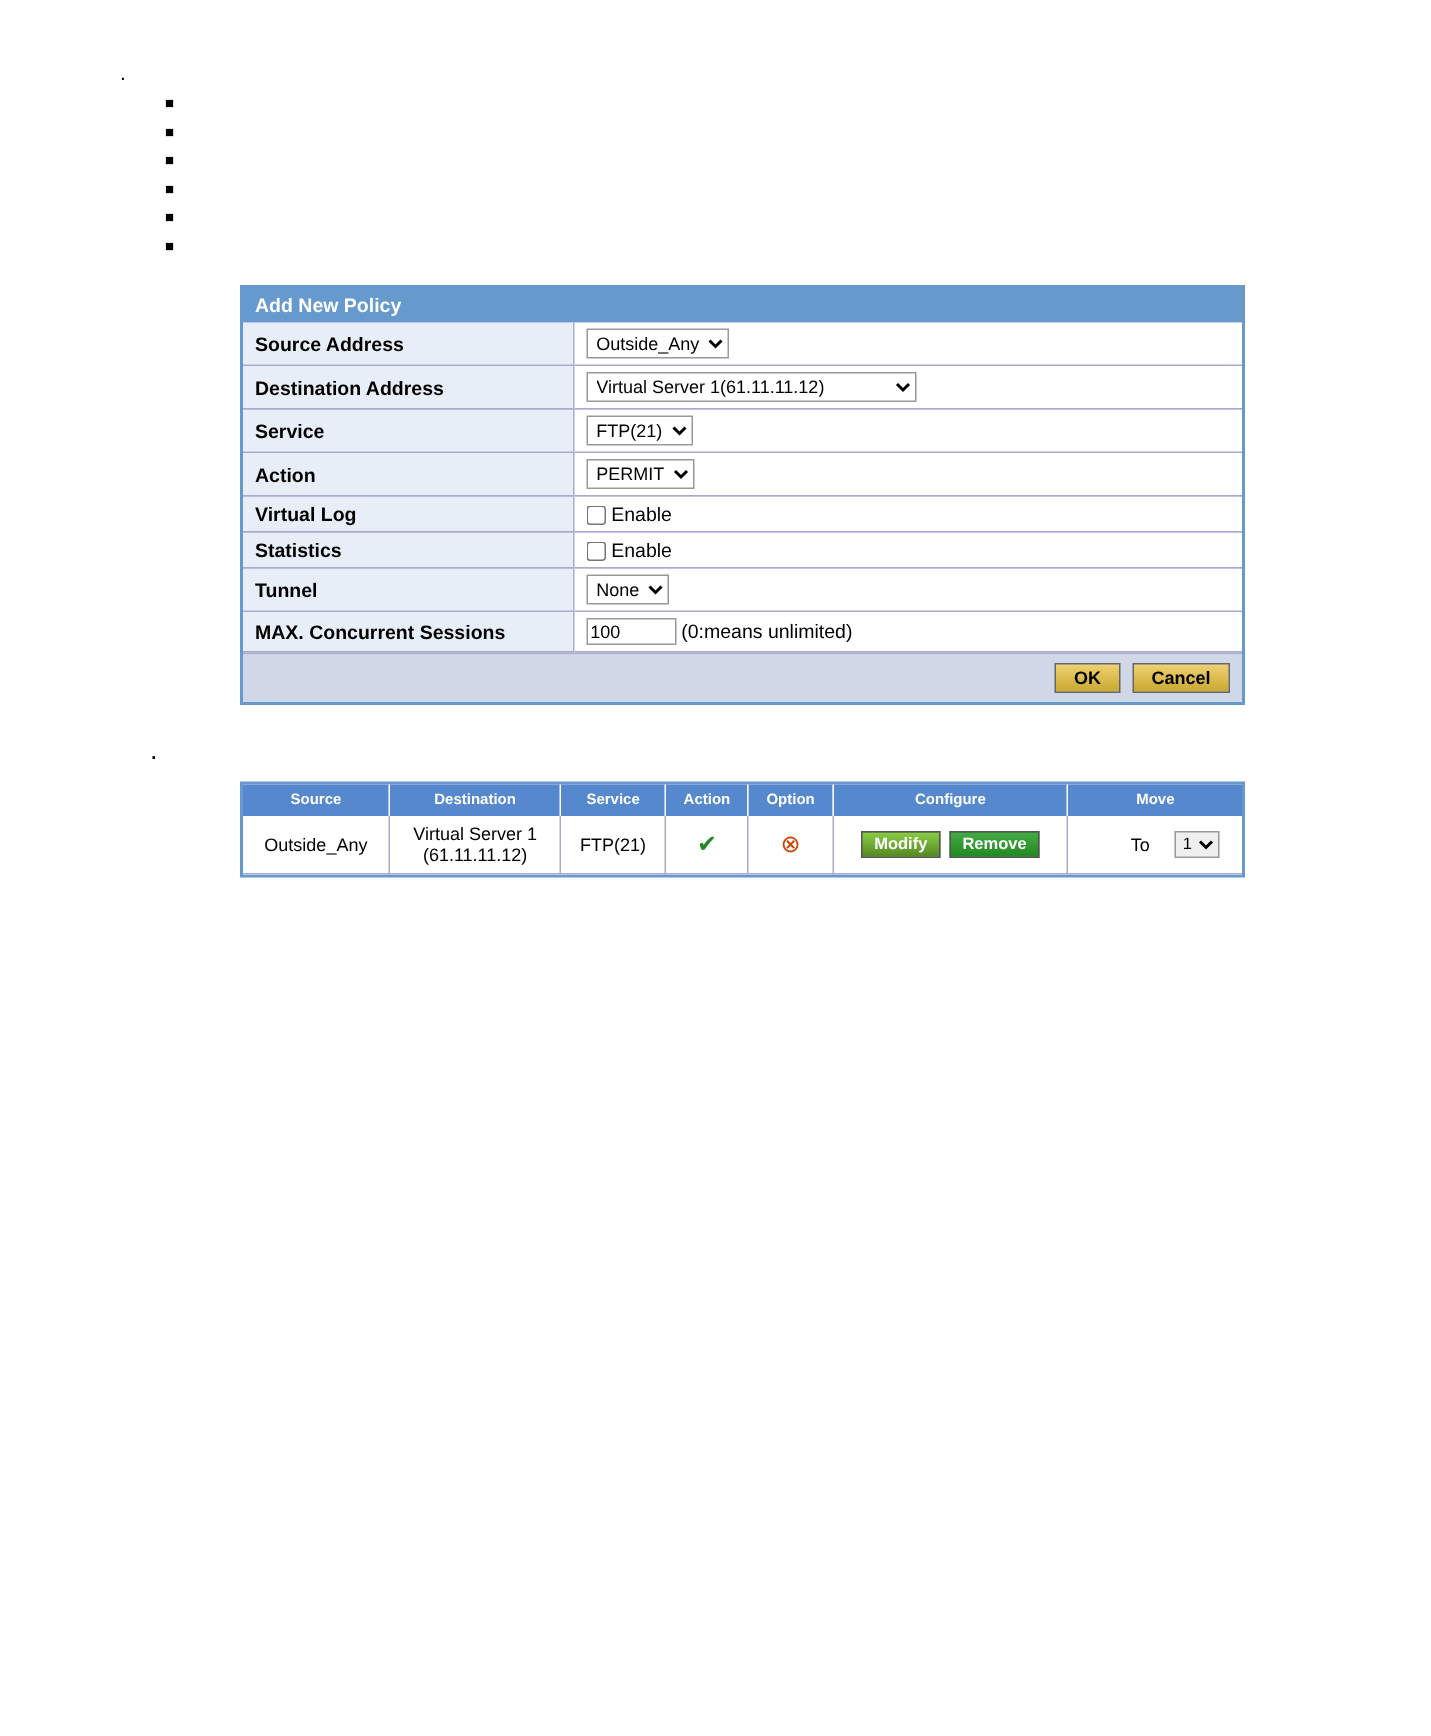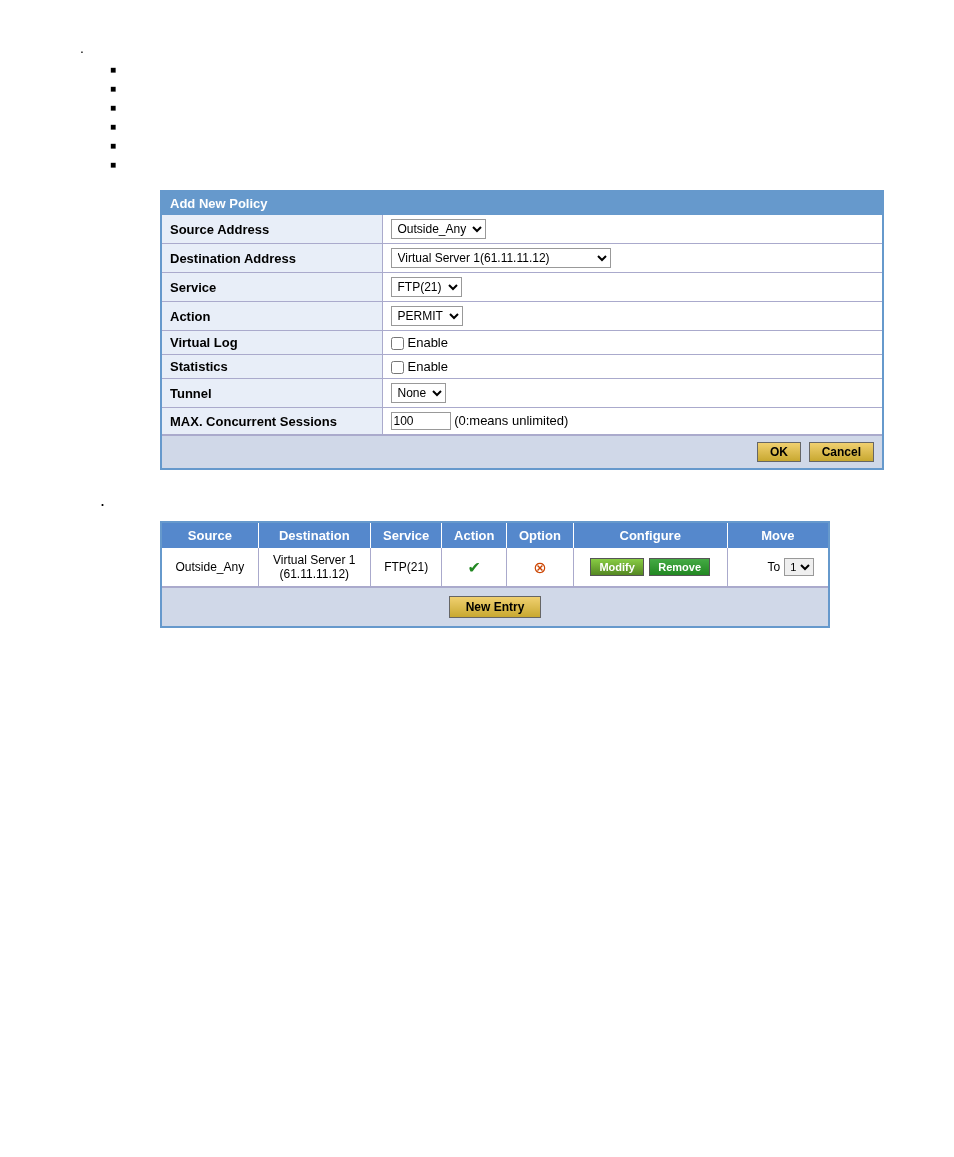--- a/index.html
+++ b/index.html
@@ -32,21 +32,21 @@
     }
     .bullet-items li::before {
       content: '■';
       font-size: 10px;
       margin-right: 8px;
       color: #000;
     }
 
     
     .policy-form-container {
-      width: 724px;
+      width: 670px;
       margin: 10px auto 10px 140px;
       border: 2px solid #6699cc;
     }
     .policy-form-header {
       background: #6699cc;
       color: #fff;
       font-weight: bold;
       padding: 4px 8px;
       font-size: 13px;
     }
@@ -126,21 +126,21 @@
     .policy-table {
       width: 100%;
       border-collapse: collapse;
     }
     .policy-table thead tr {
       background: #5588cc;
       color: #fff;
     }
     .policy-table thead th {
       padding: 5px 8px;
-      font-size: 13px;
+      font-size: 10px;
       font-weight: bold;
       border-right: 1px solid #fff;
       text-align: center;
     }
     .policy-table thead th:last-child {
       border-right: none;
     }
     .policy-table tbody tr {
       background: #fff;
     }
@@ -205,21 +205,21 @@
     .icon-lock {
       color: #cc4400;
       font-size: 16px;
     }
 
     
     .move-cell {
       display: flex;
       align-items: center;
       justify-content: center;
-      gap: 4px;
+      gap: 16px;
       margin-left: 26px;
     }
     .move-select {
       border: 1px solid #999;
       font-size: 11px;
       padding: 1px;
       width: 30px;
     }
   </style>
 </head>
@@ -351,16 +351,13 @@
           <div class="move-cell">
             <span>To</span>
             <select class="move-select">
               <option>1</option>
             </select>
           </div>
         </td>
       </tr>
     </tbody>
   </table>
-  <div class="new-entry-row">
-    <button class="btn-new-entry">New Entry</button>
-  </div>
 </div>
 
 </body></html>

